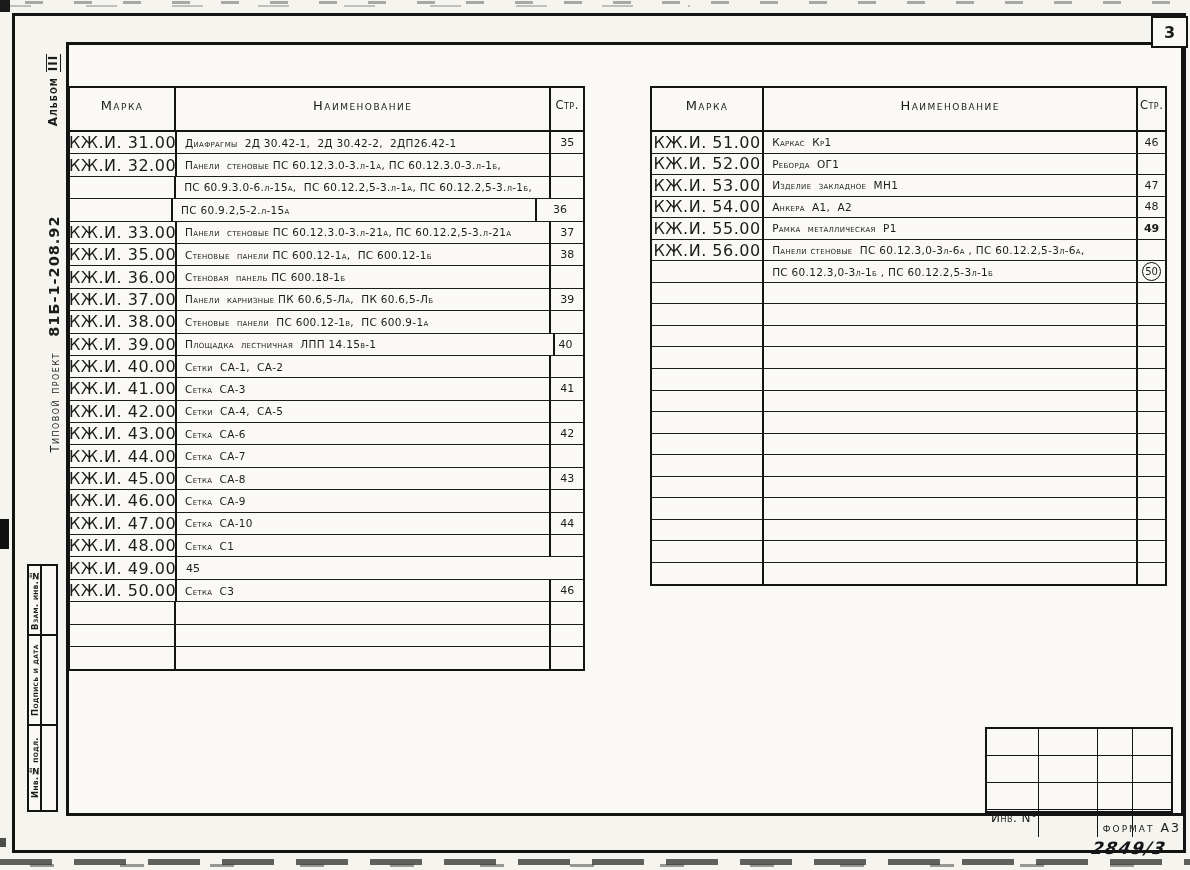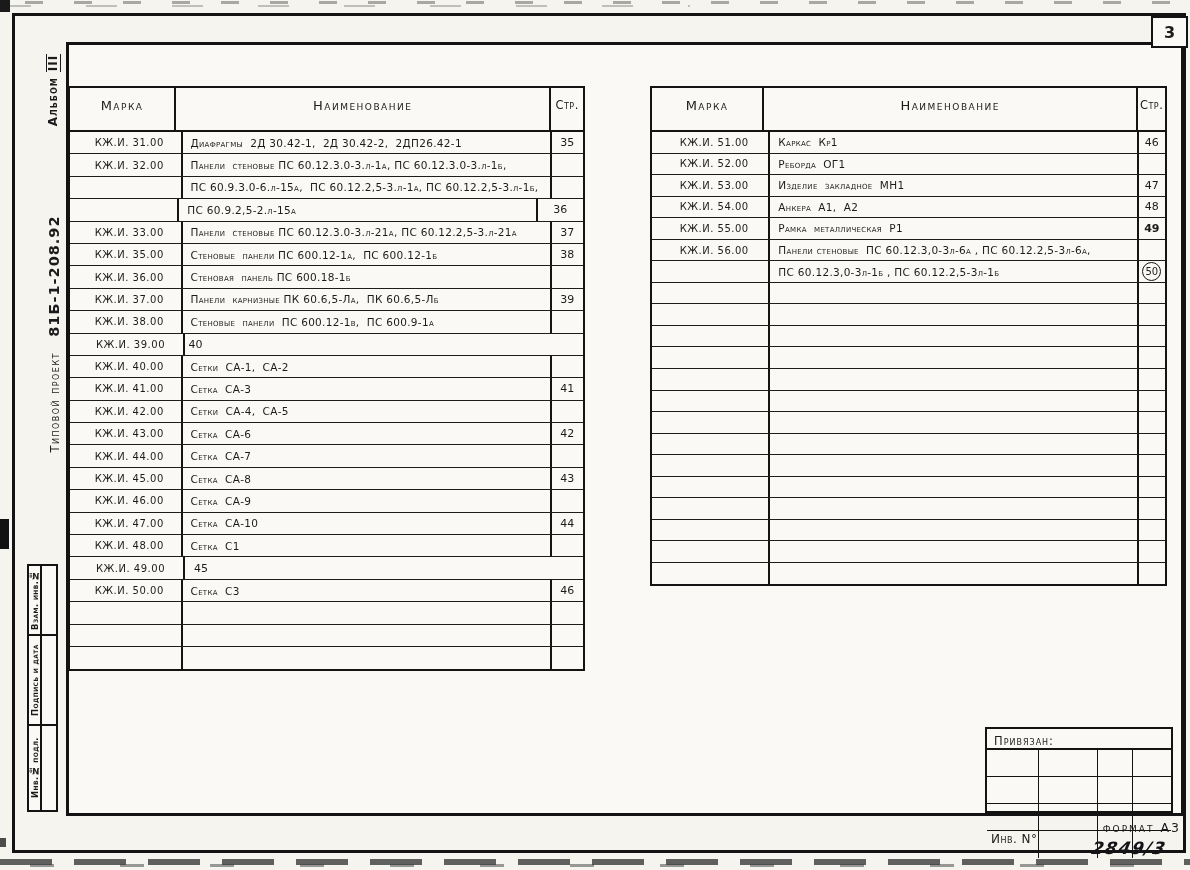--- a/index.html
+++ b/index.html
@@ -24,21 +24,21 @@
   .thead{display:flex; height:44px; border-bottom:2.4px solid #141414; box-sizing:border-box;}
   .hcell{box-sizing:border-box; border-right:2.2px solid #141414; padding-top:10px;
     text-align:center; font-variant:small-caps; font-size:13px; letter-spacing:1.5px;}
   .hcell:last-child{border-right:none;}
   .hcell.h-page{font-size:11.5px; letter-spacing:.5px;}
   .trow{display:flex; border-bottom:1.8px solid #1d1d1d; box-sizing:border-box;}
   .trow:last-child{border-bottom:none;}
   .tcell{box-sizing:border-box; border-right:2.2px solid #141414; display:flex; align-items:center;
     overflow:visible; white-space:pre;}
   .tcell:last-child{border-right:none;}
-  .cell-mark{justify-content:center; font-size:10px; letter-spacing:.5px;margin-left:8px;}
+  .cell-mark{justify-content:center; font-size:16px; letter-spacing:.5px;}
   .cell-name{padding-left:8px; font-size:10.5px; font-variant:small-caps; letter-spacing:.3px;}
   .cell-page{justify-content:center; font-size:11px;}
   .circ{display:inline-flex; width:19px; height:19px; border:1.7px solid #151515; border-radius:50%;
     align-items:center; justify-content:center; font-size:10px; box-sizing:border-box;}
   
   .v-album{position:absolute; left:10px; top:80px; width:92px; height:20px;
     transform:rotate(-90deg); text-align:center; font-size:12px; font-weight:bold;
     font-variant:small-caps; letter-spacing:1px; white-space:nowrap;}
   .v-album .numeral{display:inline-block; border-top:1.5px solid #1b1b1b; border-bottom:1.5px solid #1b1b1b; line-height:1.05; padding:0 1px;}
   .v-project{position:absolute; left:-95px; top:323px; width:300px; height:22px;
@@ -172,20 +172,21 @@
           <div class="tcell cell-name" style="width: 378px;">Панели  карнизные ПК 60.6,5-Ла,  ПК 60.6,5-Лб</div>
           <div class="tcell cell-page" style="width: 32px;">39</div>
         </div>
         <div class="trow" style="height: 22.4px;">
           <div class="tcell cell-mark" style="width: 107px;">КЖ.И. 38.00</div>
           <div class="tcell cell-name" style="width: 378px;">Стеновые  панели  ПС 600.12-1в,  ПС 600.9-1а</div>
           <div class="tcell cell-page" style="width: 32px;"></div>
         </div>
         <div class="trow" style="height: 22.4px;">
           <div class="tcell cell-mark" style="width: 107px;">КЖ.И. 39.00</div>
+          <div class="tcell cell-name" style="width: 378px;">Площадка  лестничная  ЛПП 14.15в-1</div>
           <div class="tcell cell-page" style="width: 21px;">40</div>
         </div>
         <div class="trow" style="height: 22.4px;">
           <div class="tcell cell-mark" style="width: 107px;">КЖ.И. 40.00</div>
           <div class="tcell cell-name" style="width: 378px;">Сетки  СА-1,  СА-2</div>
           <div class="tcell cell-page" style="width: 32px;"></div>
         </div>
         <div class="trow" style="height: 22.4px;">
           <div class="tcell cell-mark" style="width: 107px;">КЖ.И. 41.00</div>
           <div class="tcell cell-name" style="width: 378px;">Сетка  СА-3</div>
@@ -362,21 +363,20 @@
         </div>
         <div class="trow" style="height: 21.55px;">
           <div class="tcell cell-mark" style="width: 113px;"></div>
           <div class="tcell cell-name" style="width: 377px;"></div>
           <div class="tcell cell-page" style="width: 27px;"></div>
         </div>
       </div>
   </div>
 
   <div class="binding">
-    <div class="binding-head">Привязан:</div>
     <div class="binding-grid">
         <div class="b-cell"></div>
         <div class="b-cell"></div>
         <div class="b-cell"></div>
         <div class="b-cell last-col"></div>
         <div class="b-cell"></div>
         <div class="b-cell"></div>
         <div class="b-cell"></div>
         <div class="b-cell last-col"></div>
         <div class="b-cell"></div>

